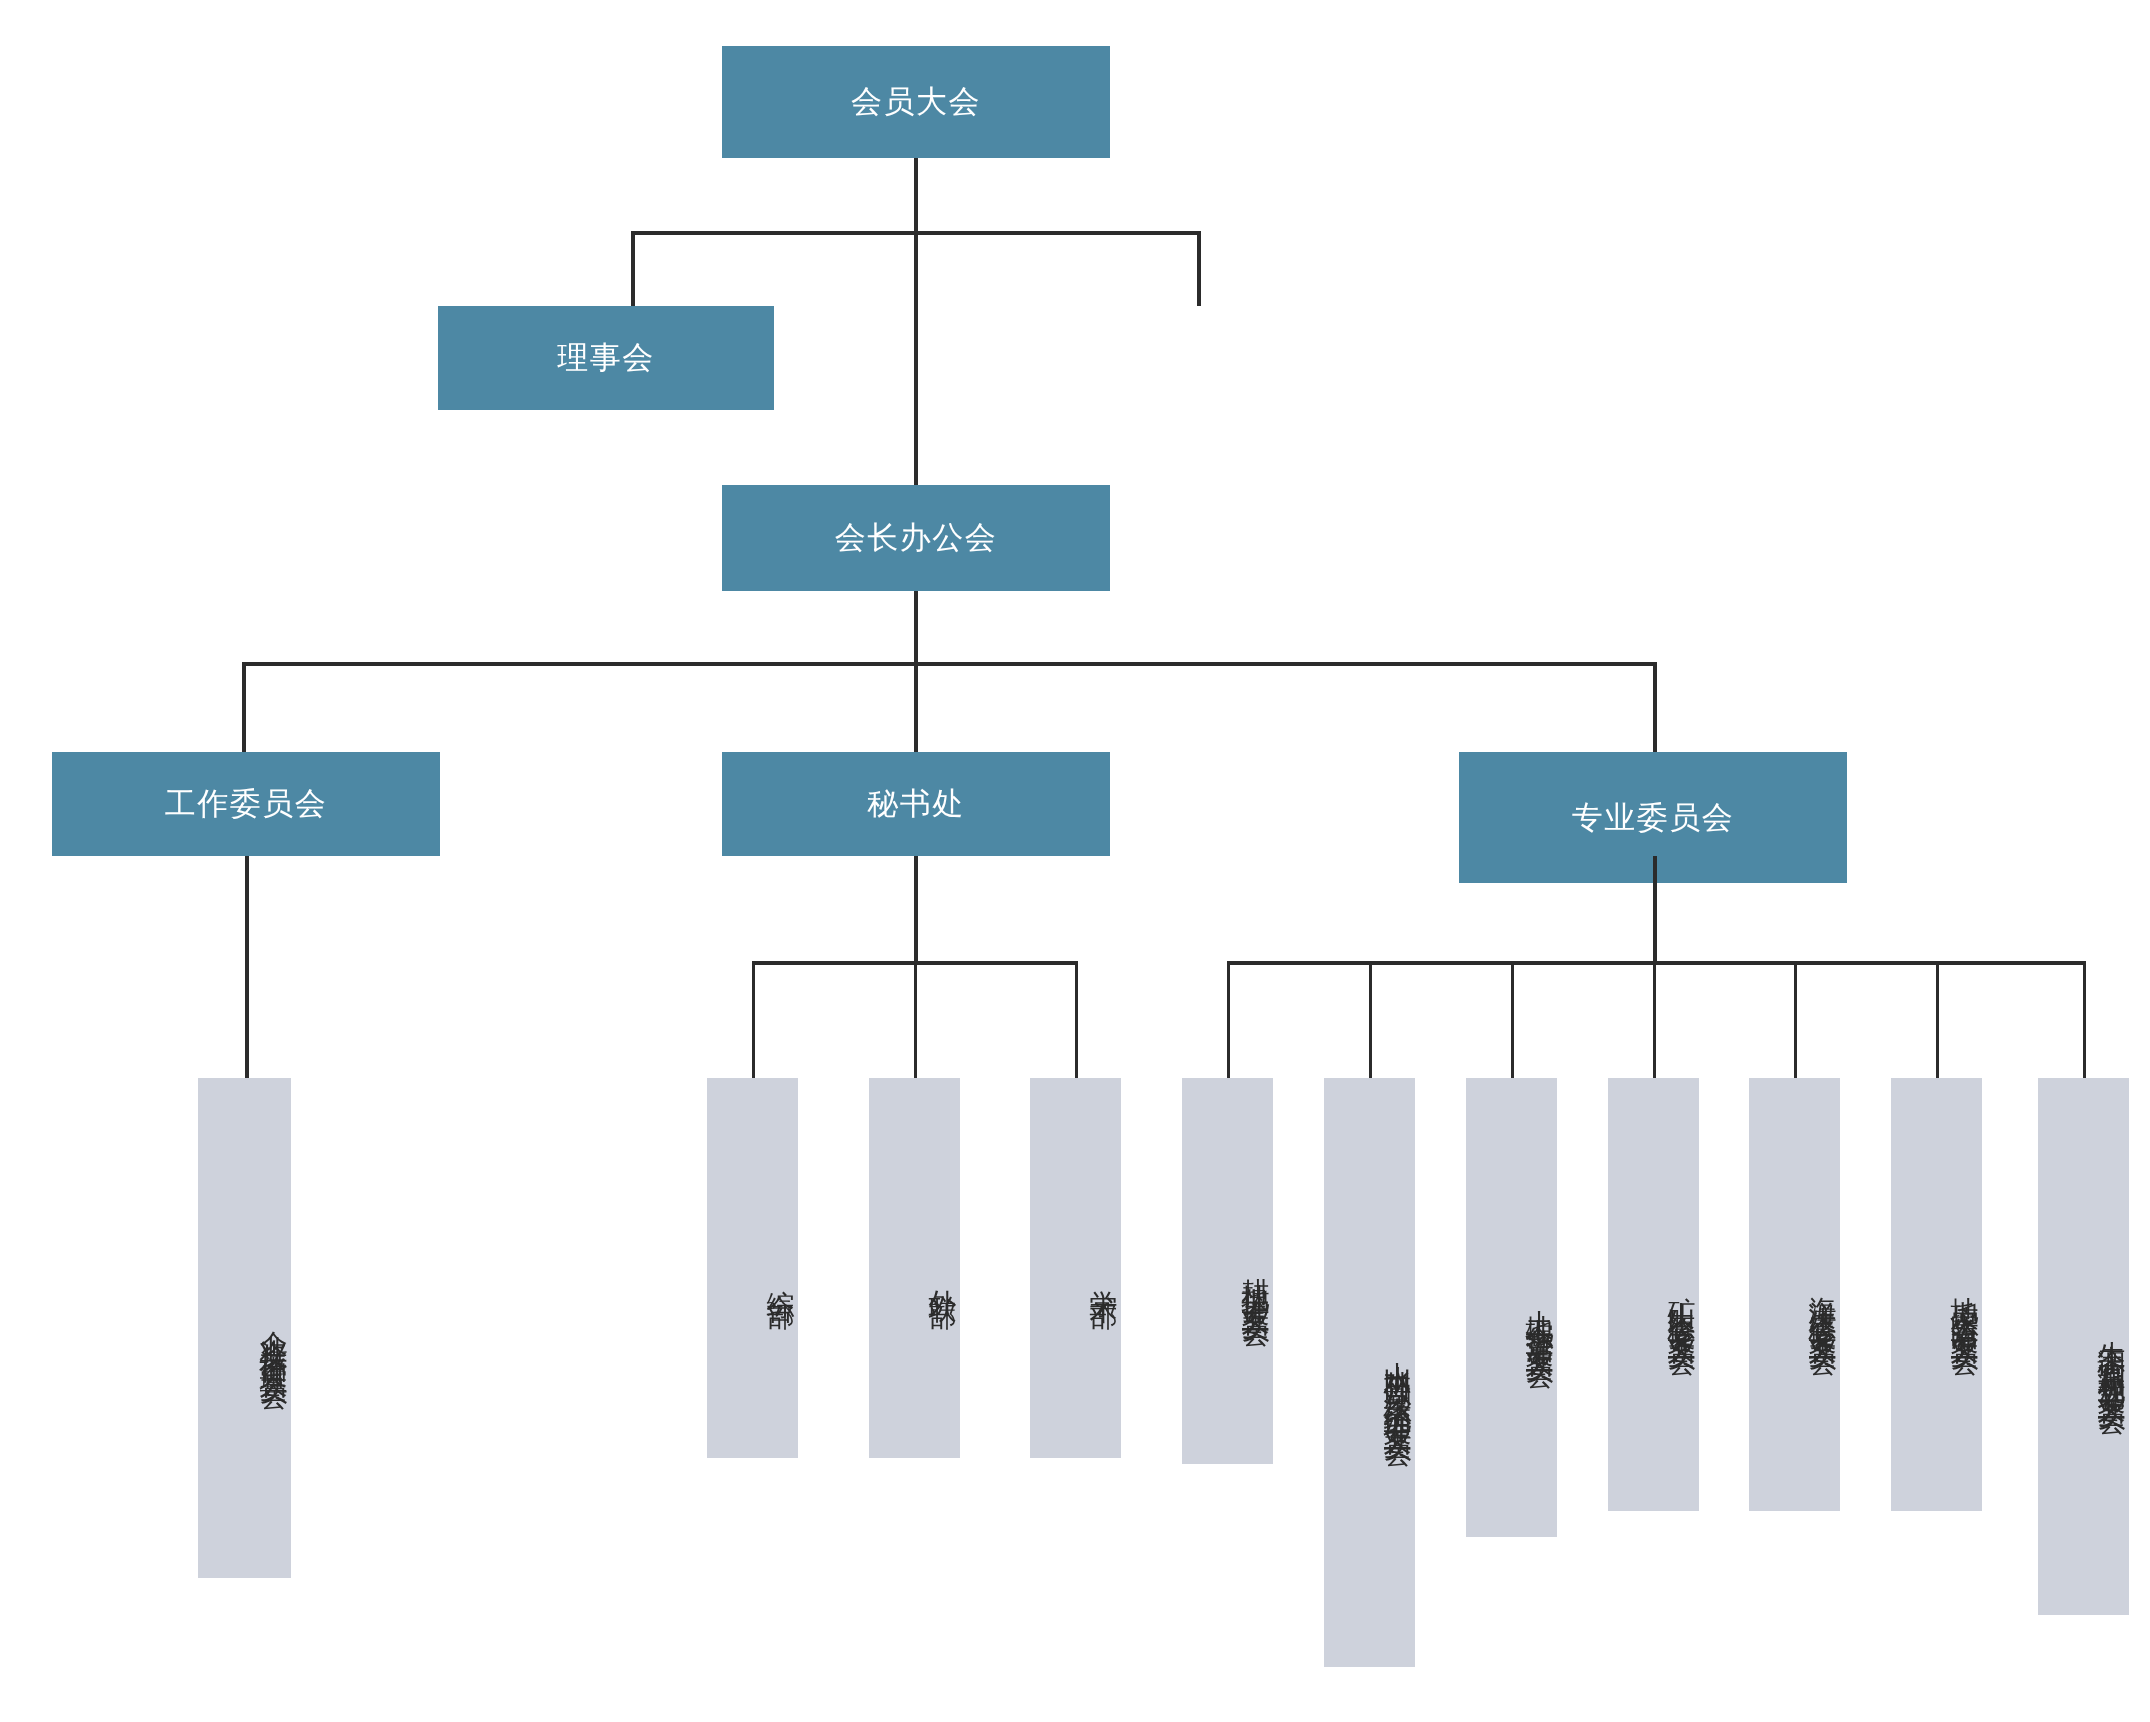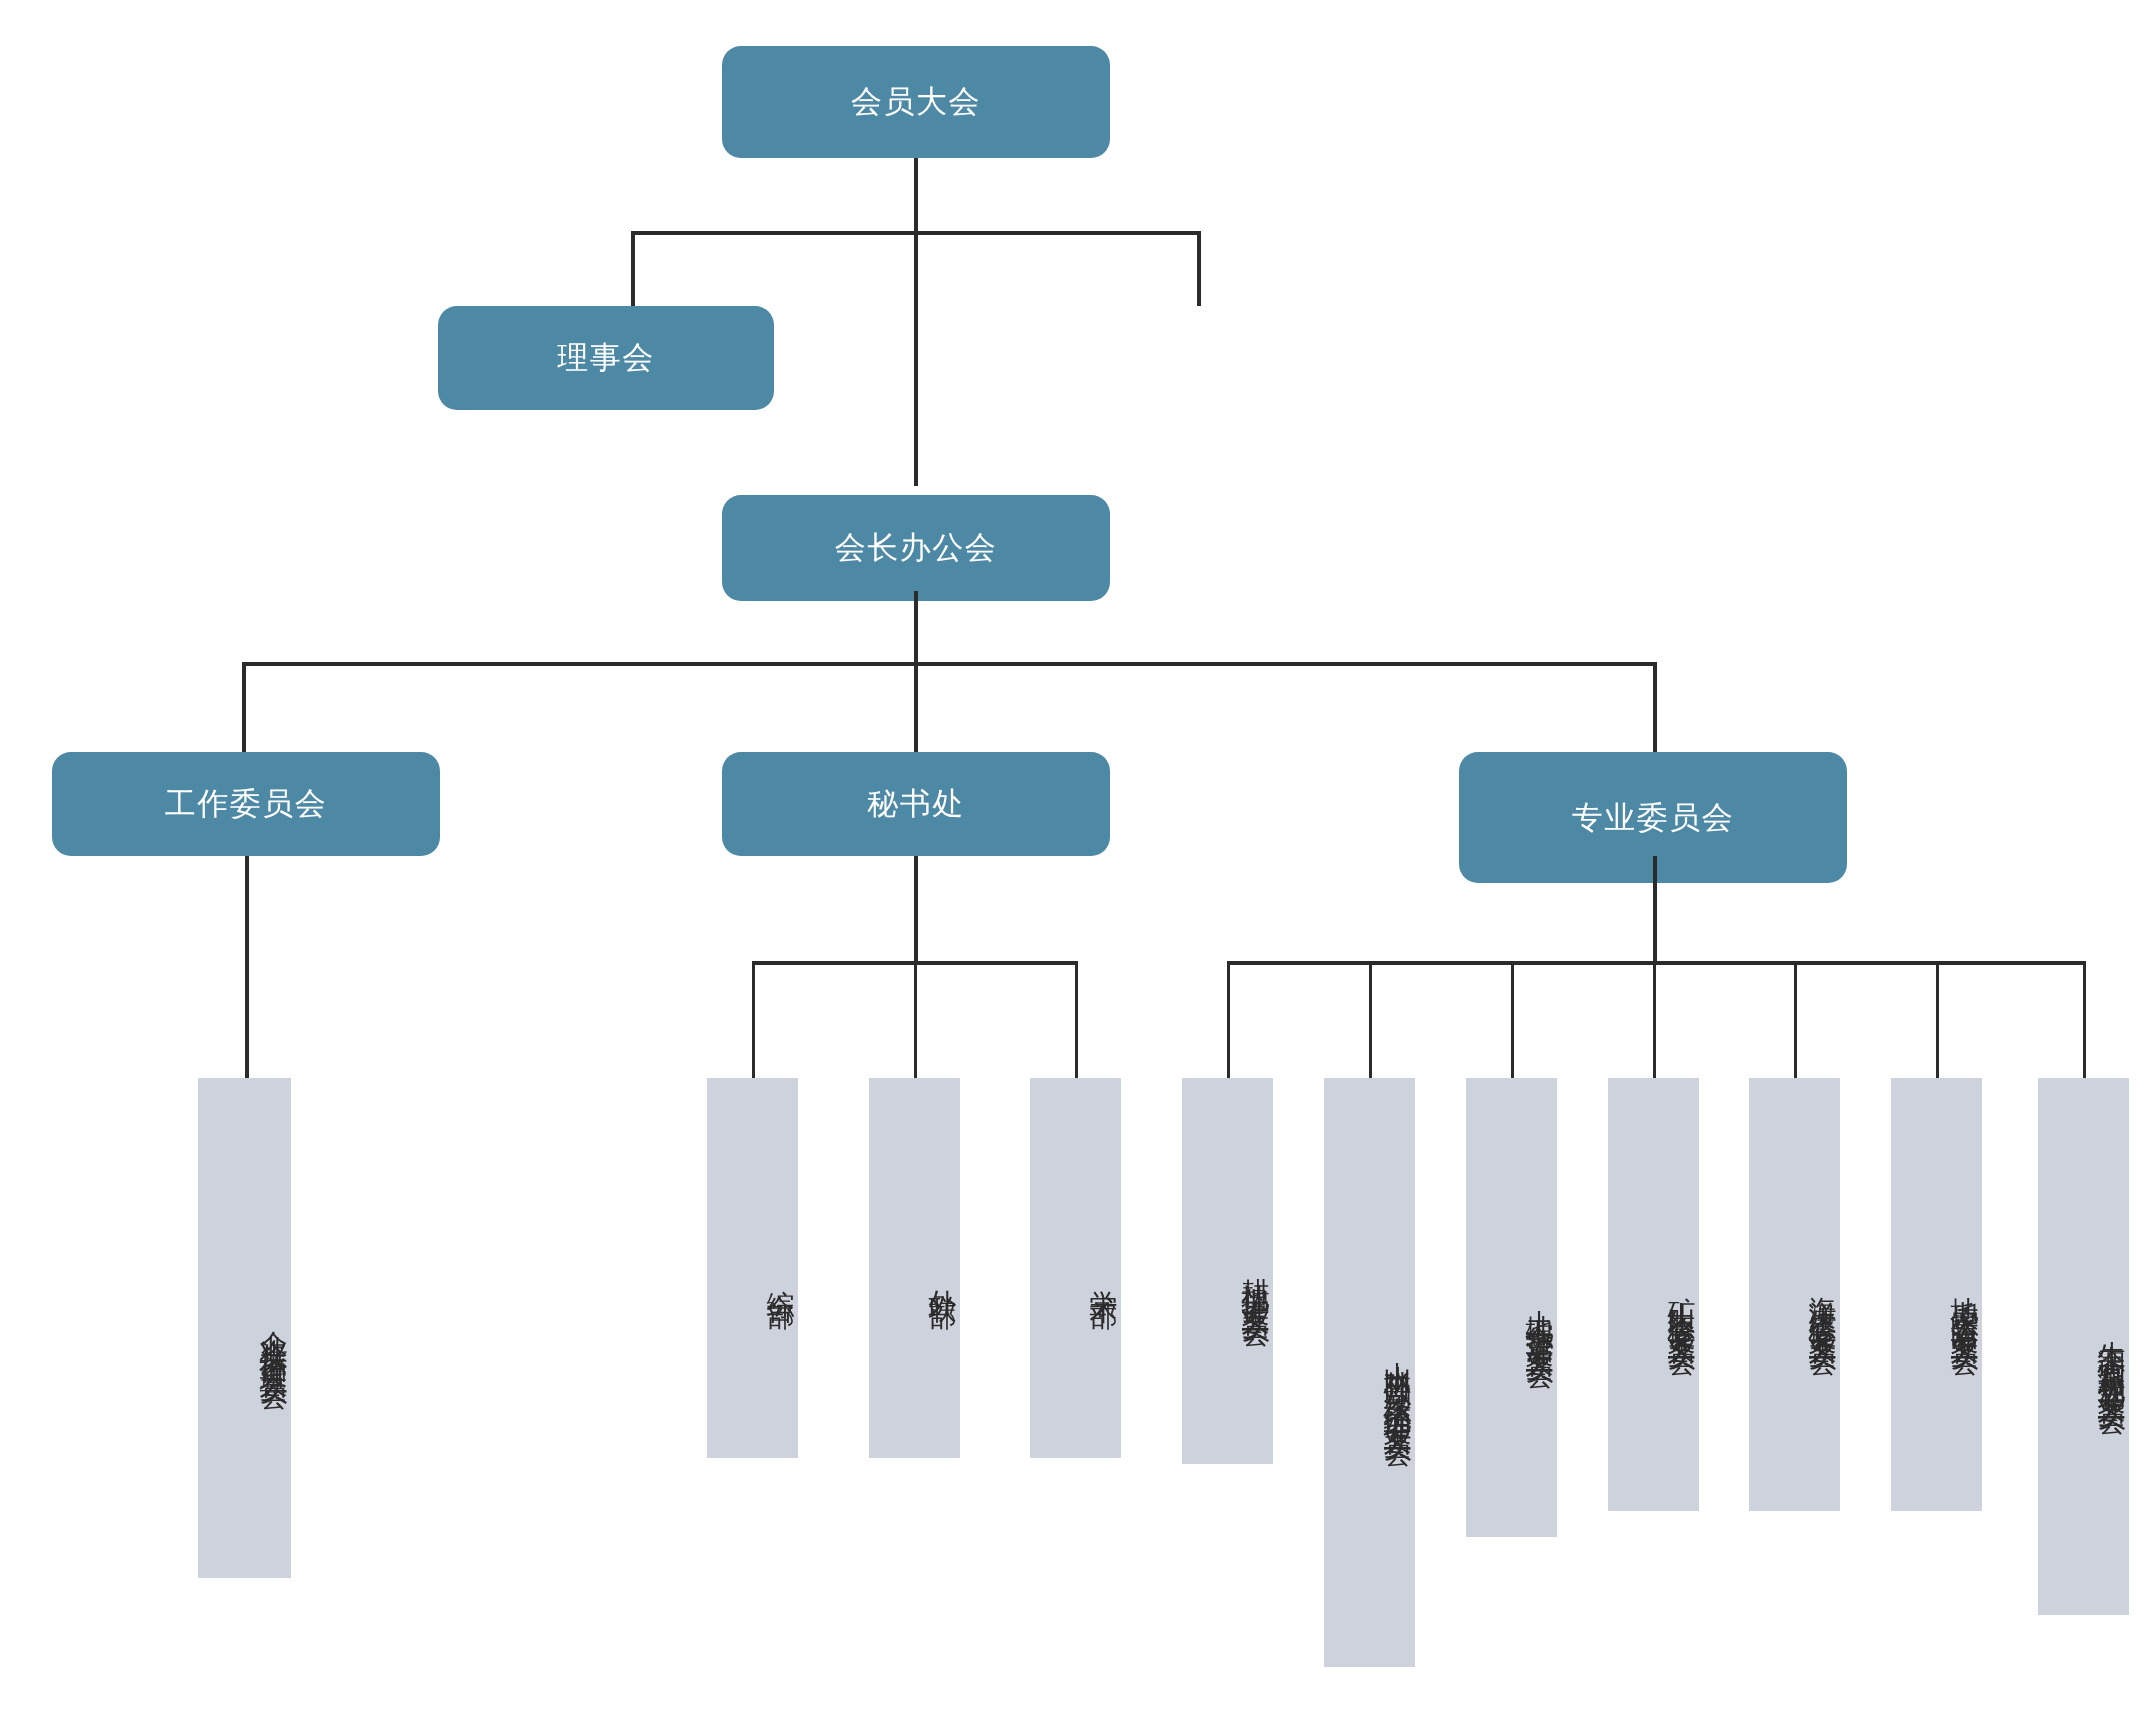--- a/index.html
+++ b/index.html
@@ -26,21 +26,20 @@
     align-items: center;
     justify-content: center;
     text-align: center;
     line-height: 1.28;
   }
   .node.level-blue {
     background: #4d88a4;
     color: #ffffff;
     font-size: 31px;
     letter-spacing: 1.5px;
-    border-radius: 19px;
   }
   .node.level-gray {
     background: #ced2dc;
     color: #2b2b2b;
     font-size: 28px;
     letter-spacing: 0.7px;
   }
   .node.vertical-text {
     writing-mode: vertical-rl;
     text-orientation: upright;
@@ -68,21 +67,21 @@
 
   <div class="line v" style="left:914px; top:158px; height:328px;"></div>
 
   <div class="line h" style="left:631px; top:231px; width:570px;"></div>
 
   <div class="line v" style="left:631px; top:231px; height:75px;"></div>
   <div class="line v" style="left:1197px; top:231px; height:75px;"></div>
 
   <div class="node level-blue" style="left:438px; top:306px; width:336px; height:104px;">理事会</div>
 
-  <div class="node level-blue" style="left:722px; top:485px; width:388px; height:106px;margin-top:10px;">会长办公会</div>
+  <div class="node level-blue" style="left:722px; top:485px; width:388px; height:106px;">会长办公会</div>
 
   <div class="line v" style="left:914px; top:591px; height:164px;"></div>
 
   <div class="line h" style="left:242px; top:662px; width:1414px;"></div>
 
   <div class="line v" style="left:242px; top:662px; height:92px;"></div>
   <div class="line v" style="left:1653px; top:662px; height:92px;"></div>
 
   <div class="node level-blue" style="left:722px; top:752px; width:388px; height:104px;">秘书处</div>
   <div class="node level-blue" style="left:52px; top:752px; width:388px; height:104px;">工作委员会</div>

